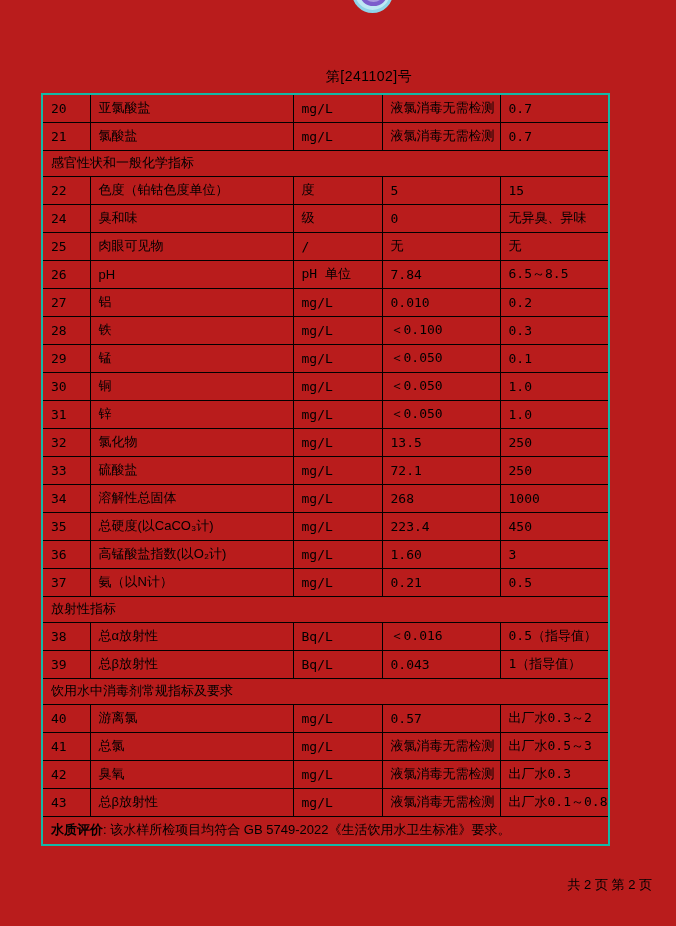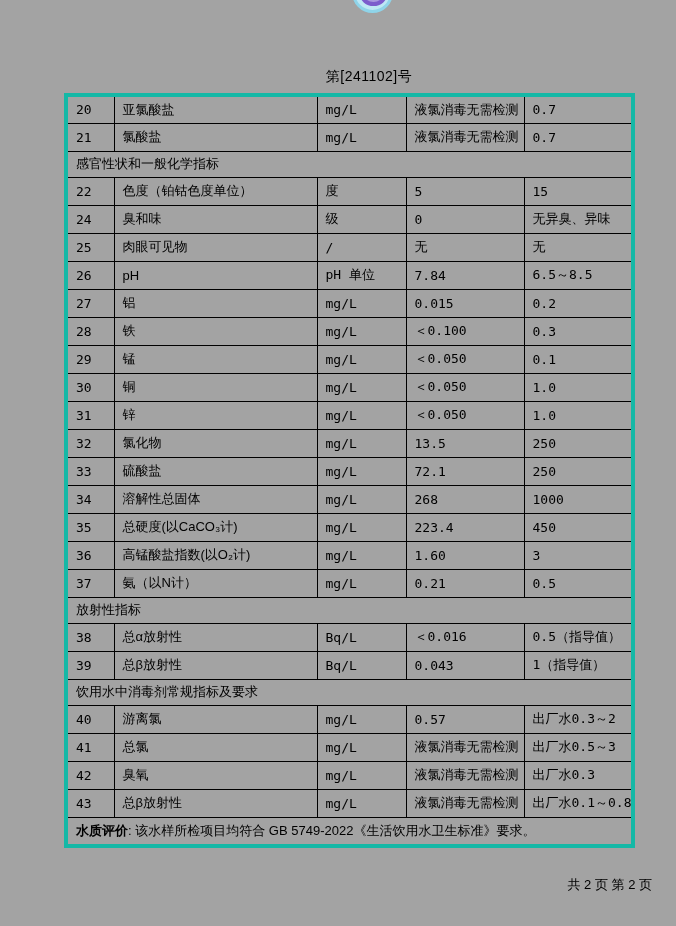--- a/index.html
+++ b/index.html
@@ -1,26 +1,26 @@
 <!DOCTYPE html>
 <html><head>
 <meta charset="utf-8">
 <style>
   html,body{margin:0;padding:0;background:#fff;}
-  .page{position:relative;width:676px;height:926px;background:#a3a3a3;overflow:hidden;
+  .page{position:relative;width:676px;height:926px;background:#b91c1c;overflow:hidden;
         font-family:"Liberation Sans","DejaVu Sans",sans-serif;color:#000;}
   
   .logo{position:absolute;left:352px;top:-28px;width:41px;height:41px;border-radius:50%;
         border:3px solid #8fd4e9;background:#bfe7f4;box-sizing:border-box;}
   .logo-ring{position:absolute;left:5px;top:8px;width:19px;height:15px;border-radius:50%;
         border:4px solid #7c5ccc;background:#a999de;}
   .title-wrap{position:absolute;top:67px;left:0;width:676px;text-align:center;}
   .title-wrap span{position:relative;left:31px;font-size:14px;letter-spacing:0.5px;}
-  table.report{position:absolute;left:64px;top:93px;width:567px;border-collapse:collapse;
-        table-layout:fixed;border:4px solid #14b8a6;}
+  table.report{position:absolute;left:41px;top:93px;width:567px;border-collapse:collapse;
+        table-layout:fixed;border:2px solid #14b8a6;}
   table.report td{border:1px solid #000;padding:0 2px 0 8px;font-size:13px;
         white-space:nowrap;overflow:hidden;vertical-align:middle;}
   tr.row-data{height:28px;}
   tr.row-section{height:26px;padding-left:46px;}
   tr.row-eval{height:29px;}
   td.cell-no,td.cell-unit,td.cell-value,td.cell-limit{
         font-family:"DejaVu Sans Mono","Liberation Mono",monospace;font-size:12.5px;}
   td.section-cell{font-size:13px;padding-left:8px;}
   td.eval-cell{font-size:13px;padding-left:8px;}
   td.eval-cell .eval-label{font-weight:bold;}
@@ -91,21 +91,21 @@
           <td class="cell-no">26</td>
           <td class="cell-name">pH</td>
           <td class="cell-unit">pH 单位</td>
           <td class="cell-value">7.84</td>
           <td class="cell-limit">6.5～8.5</td>
         </tr>
         <tr class="row-data">
           <td class="cell-no">27</td>
           <td class="cell-name">铝</td>
           <td class="cell-unit">mg/L</td>
-          <td class="cell-value">0.015</td>
+          <td class="cell-value">0.010</td>
           <td class="cell-limit">0.2</td>
         </tr>
         <tr class="row-data">
           <td class="cell-no">28</td>
           <td class="cell-name">铁</td>
           <td class="cell-unit">mg/L</td>
           <td class="cell-value">＜0.100</td>
           <td class="cell-limit">0.3</td>
         </tr>
         <tr class="row-data">

